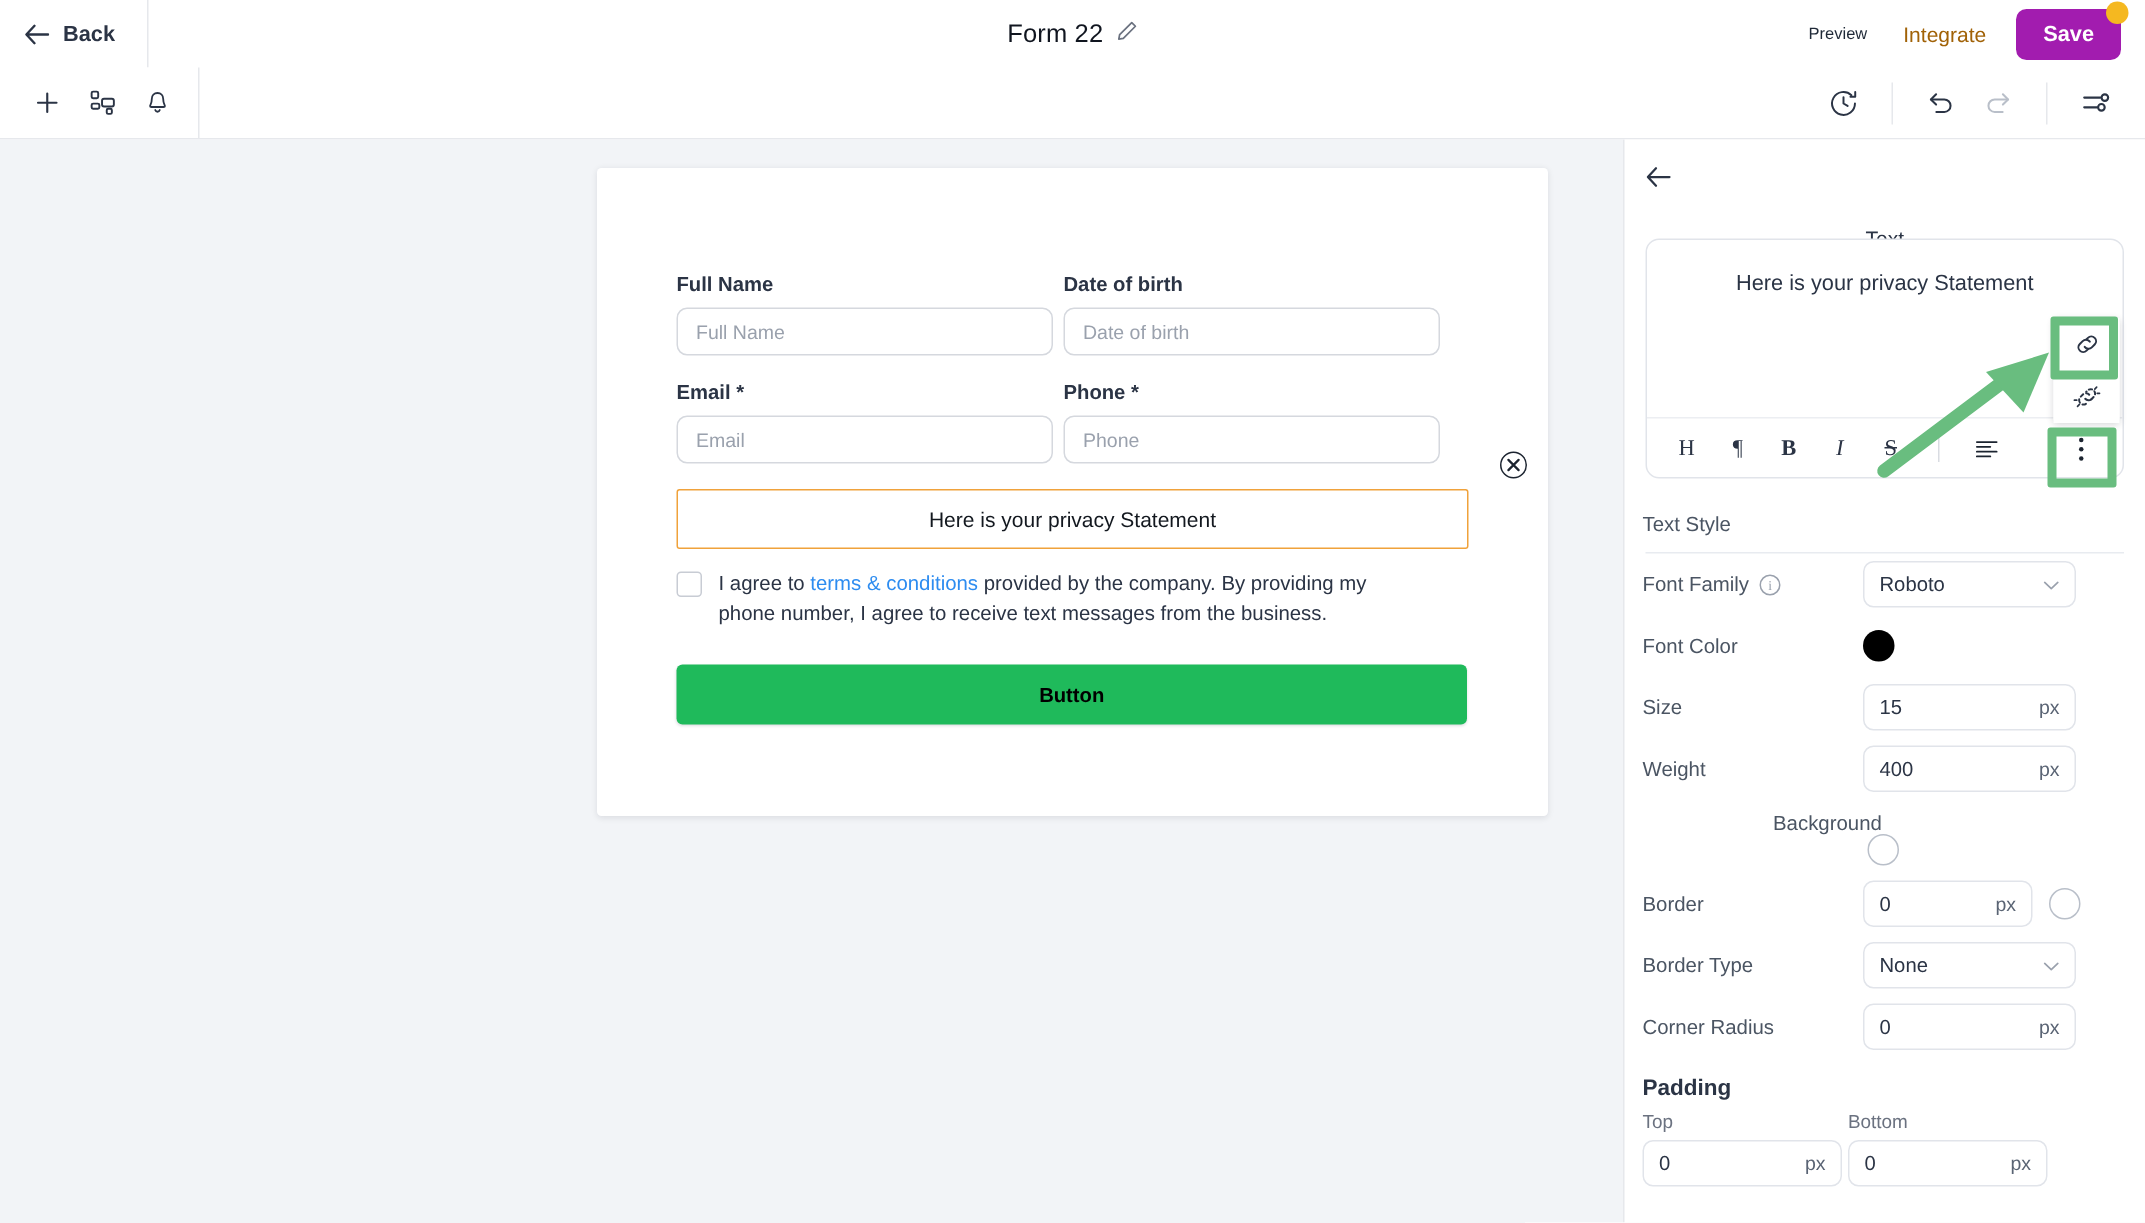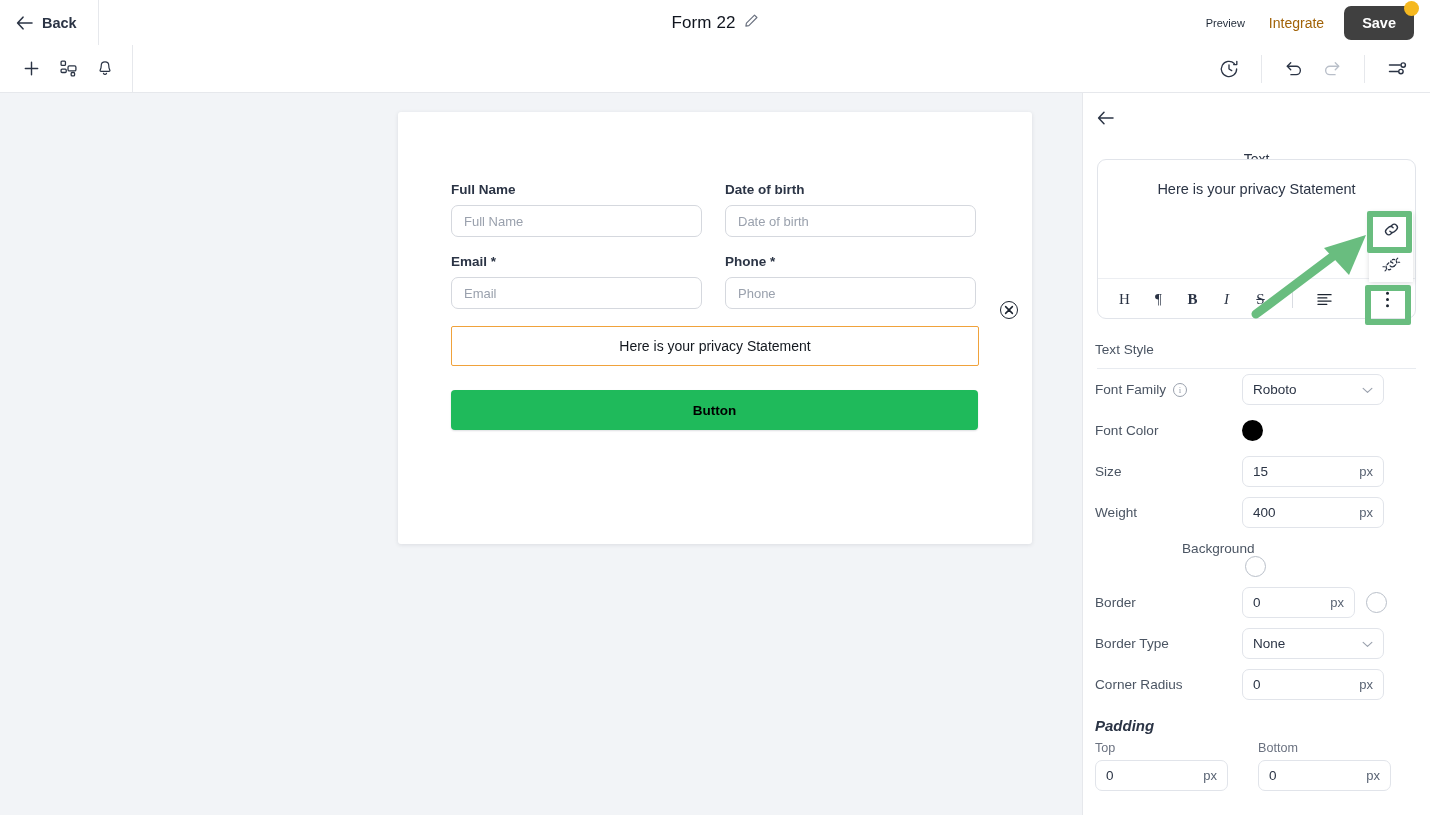--- a/index.html
+++ b/index.html
@@ -44,21 +44,21 @@
   .preview-btn {
     font-size: 11px; font-weight: 400; color: #1f2937; cursor: pointer;
     padding: 0 12px;
   }
   .integrate-btn {
     font-size: 14px; font-weight: 400; color: #a16207; cursor: pointer;
     padding: 0 12px;
   }
   .save-wrap { position: relative; margin-left: 8px; }
   .save-btn {
-    background: #404040; color: #fff; border: none; border-radius: 7px;
+    background: #a21caf; color: #fff; border: none; border-radius: 7px;
     font-family: "Liberation Sans", sans-serif;
     font-size: 14.5px; font-weight: 700; padding: 9px 18px; cursor: pointer;
   }
   .save-badge {
     position: absolute; top: -5px; right: -5px;
     width: 15px; height: 15px; border-radius: 50%;
     background: #f5b820;
   }
 
   
@@ -87,21 +87,21 @@
     position: absolute; top: 93px; left: 0; width: 1082px; height: 722px;
     background: #f2f4f7; overflow: hidden;
   }
   .form-card {
     position: absolute; left: 398px; top: 19px; width: 634px; height: 432px;
     background: #fff; border-radius: 3px;
     box-shadow: 0 1px 4px rgba(16,24,40,.10);
   }
   .form-inner { padding: 70px 53px 0 53px; position: relative; }
 
-  .row { display: flex; gap: 23px; }
+  .row { display: flex; gap: 7px; }
   .fld { width: 251px; }
   .fld-label {
     font-size: 13.5px; font-weight: 700; color: #2b3445;
     margin-bottom: 8px; display: block;
   }
   .fld-input {
     width: 251px; height: 32px; border: 1px solid #d5d8de; border-radius: 7px;
     background: #fff; font-family: "Liberation Sans", sans-serif;
     font-size: 13px; color: #2b3445; padding: 0 12px; outline: none;
   }
@@ -229,22 +229,22 @@
   .num-box .unit { font-size: 13px; color: #5a6474; margin-left: auto; padding-left: 6px; }
   .swatch-black {
     width: 21px; height: 21px; border-radius: 50%; background: #000; cursor: pointer;
   }
   .swatch-white {
     width: 21px; height: 21px; border-radius: 50%; background: #fff;
     border: 1px solid #b9bfc9; cursor: pointer;
   }
   .border-row-extra { margin-left: 11px; }
 
-  .pad-title { margin: 12px 0 0 12px; font-size: 15px; font-weight: 700; color: #2b3445; font-style: italic; }
-  .pad-grid { display: flex; gap: 30px; padding: 7px 14px 0 12px; }
+  .pad-title { margin: 12px 0 0 12px; font-size: 15px; font-weight: 700; color: #2b3445; }
+  .pad-grid { display: flex; gap: 4px; padding: 7px 14px 0 12px; }
   .pad-col { width: 133px; }
   .pad-col .plbl { font-size: 12.6px; color: #6b7280; margin-bottom: 5px; display: block; }
   .pad-col .num-box { width: 133px; }
 
   
   .anno-box {
     position: absolute; border: 6px solid #69bd7f; border-radius: 2px;
     pointer-events: none; z-index: 40;
   }
   .anno-arrow { position: absolute; z-index: 39; pointer-events: none; }
@@ -376,20 +376,26 @@
           <div class="sel-box">
             <span class="stext">Here is your privacy Statement</span>
           </div>
           <div class="sel-close">
             <svg width="10" height="10" viewBox="0 0 10 10" fill="none">
               <path d="M1.6 1.6 8.4 8.4M8.4 1.6 1.6 8.4" stroke="#1c2430" stroke-width="1.5" stroke-linecap="round"></path>
             </svg>
           </div>
         </div>
 
+        <div class="consent">
+          <div class="cb"></div>
+          <div class="consent-text">
+            <span>I agree to </span><a>terms &amp; conditions</a><span> provided by the company. By providing my phone number, I agree to receive text messages from the business.</span>
+          </div>
+        </div>
 
         <button class="green-btn">Button</button>
       </div>
     </div>
   </div>
 
   <div class="rpanel">
 
     <div class="rp-head">
       <div class="rp-back">

